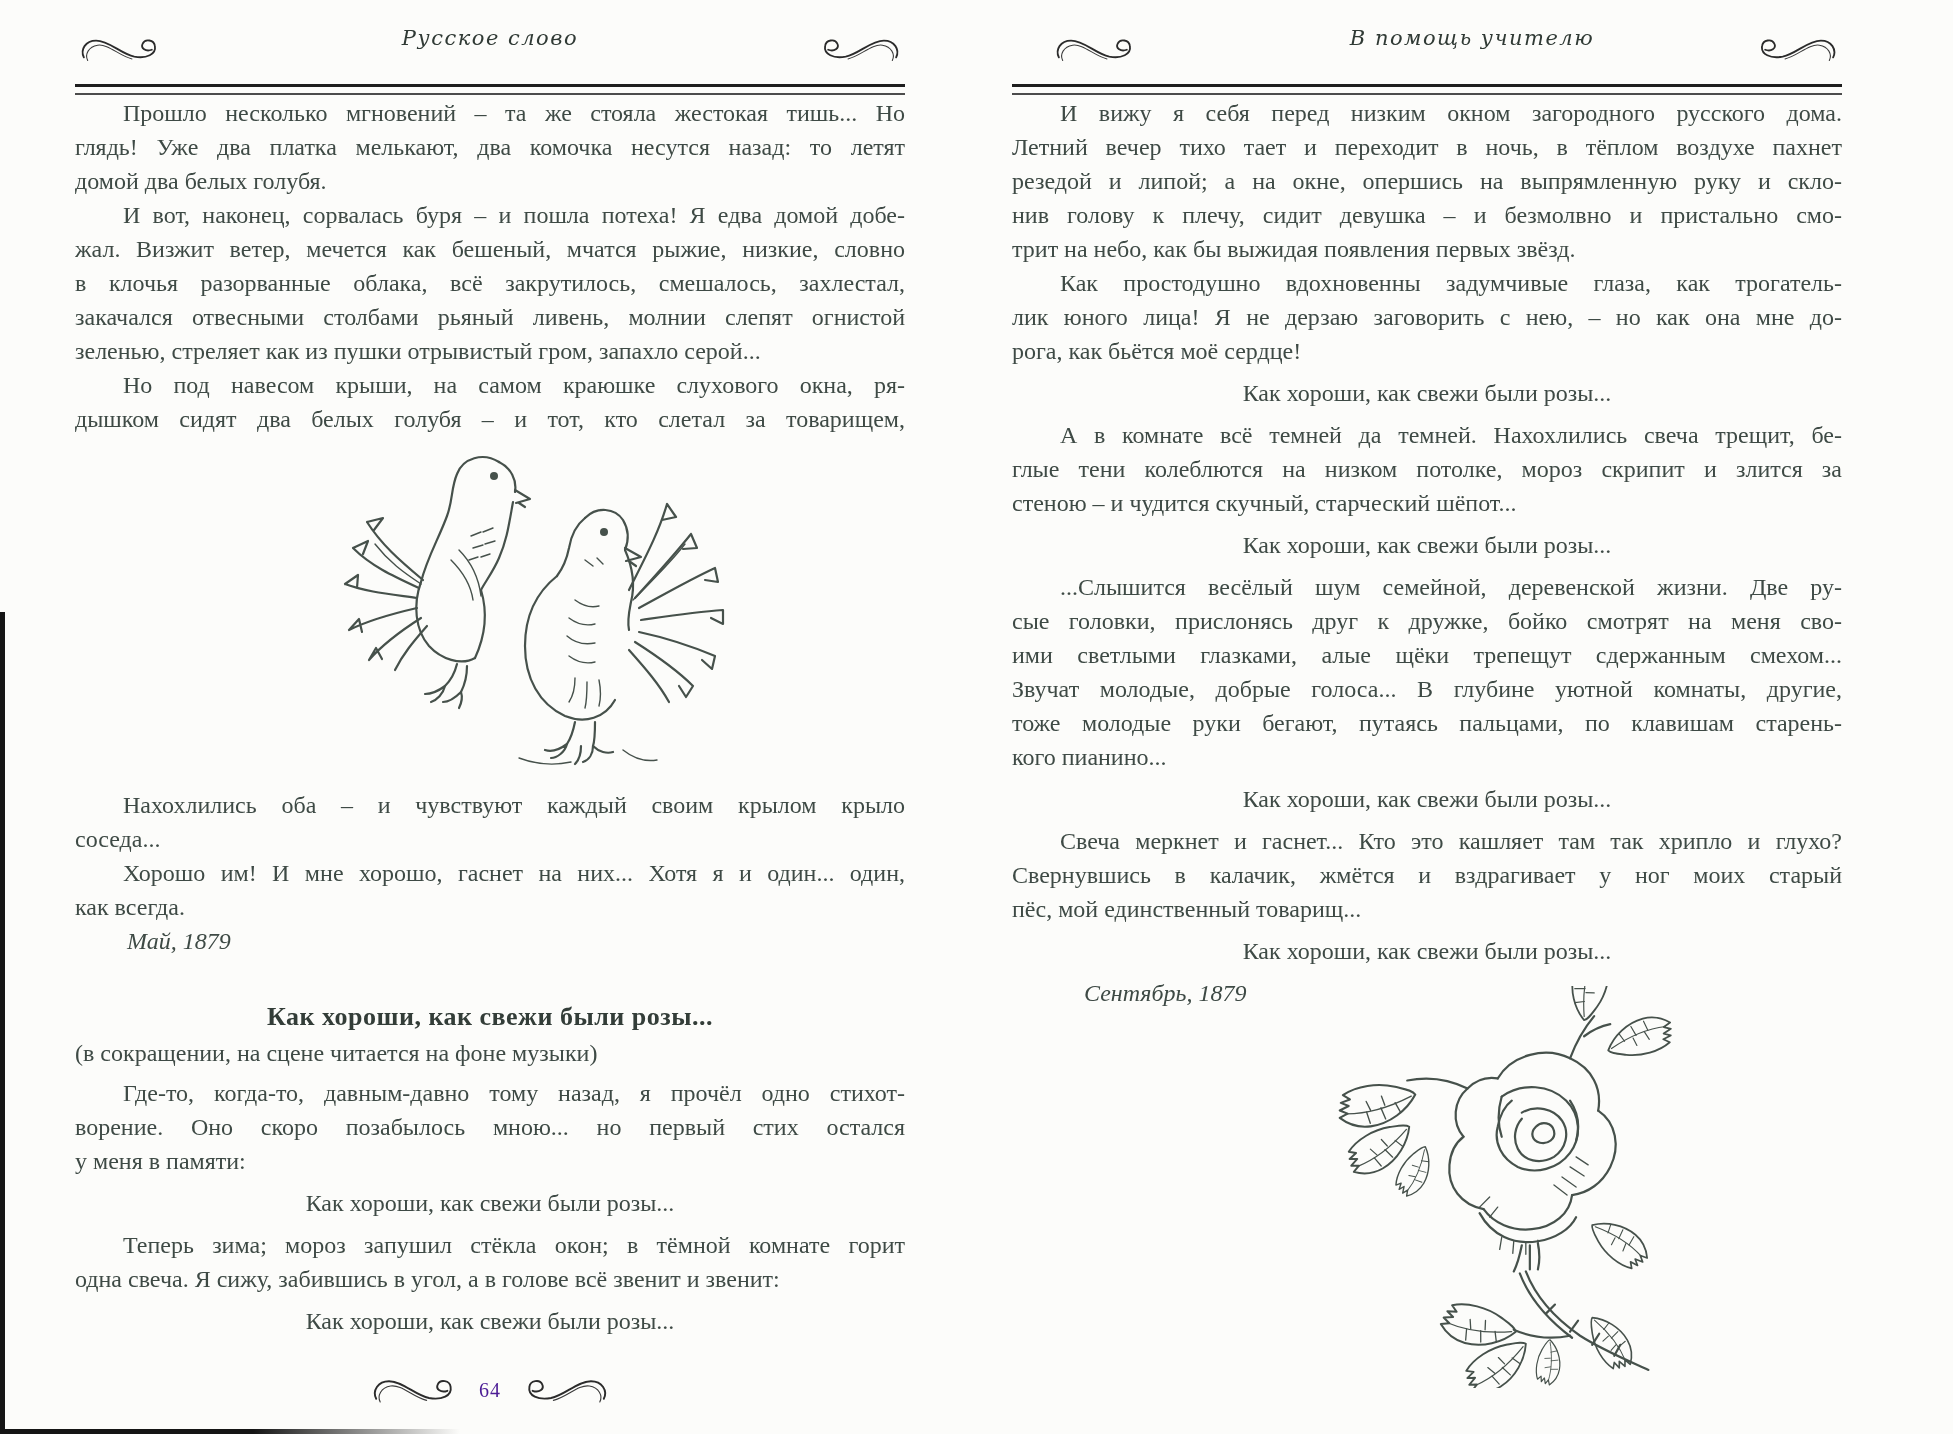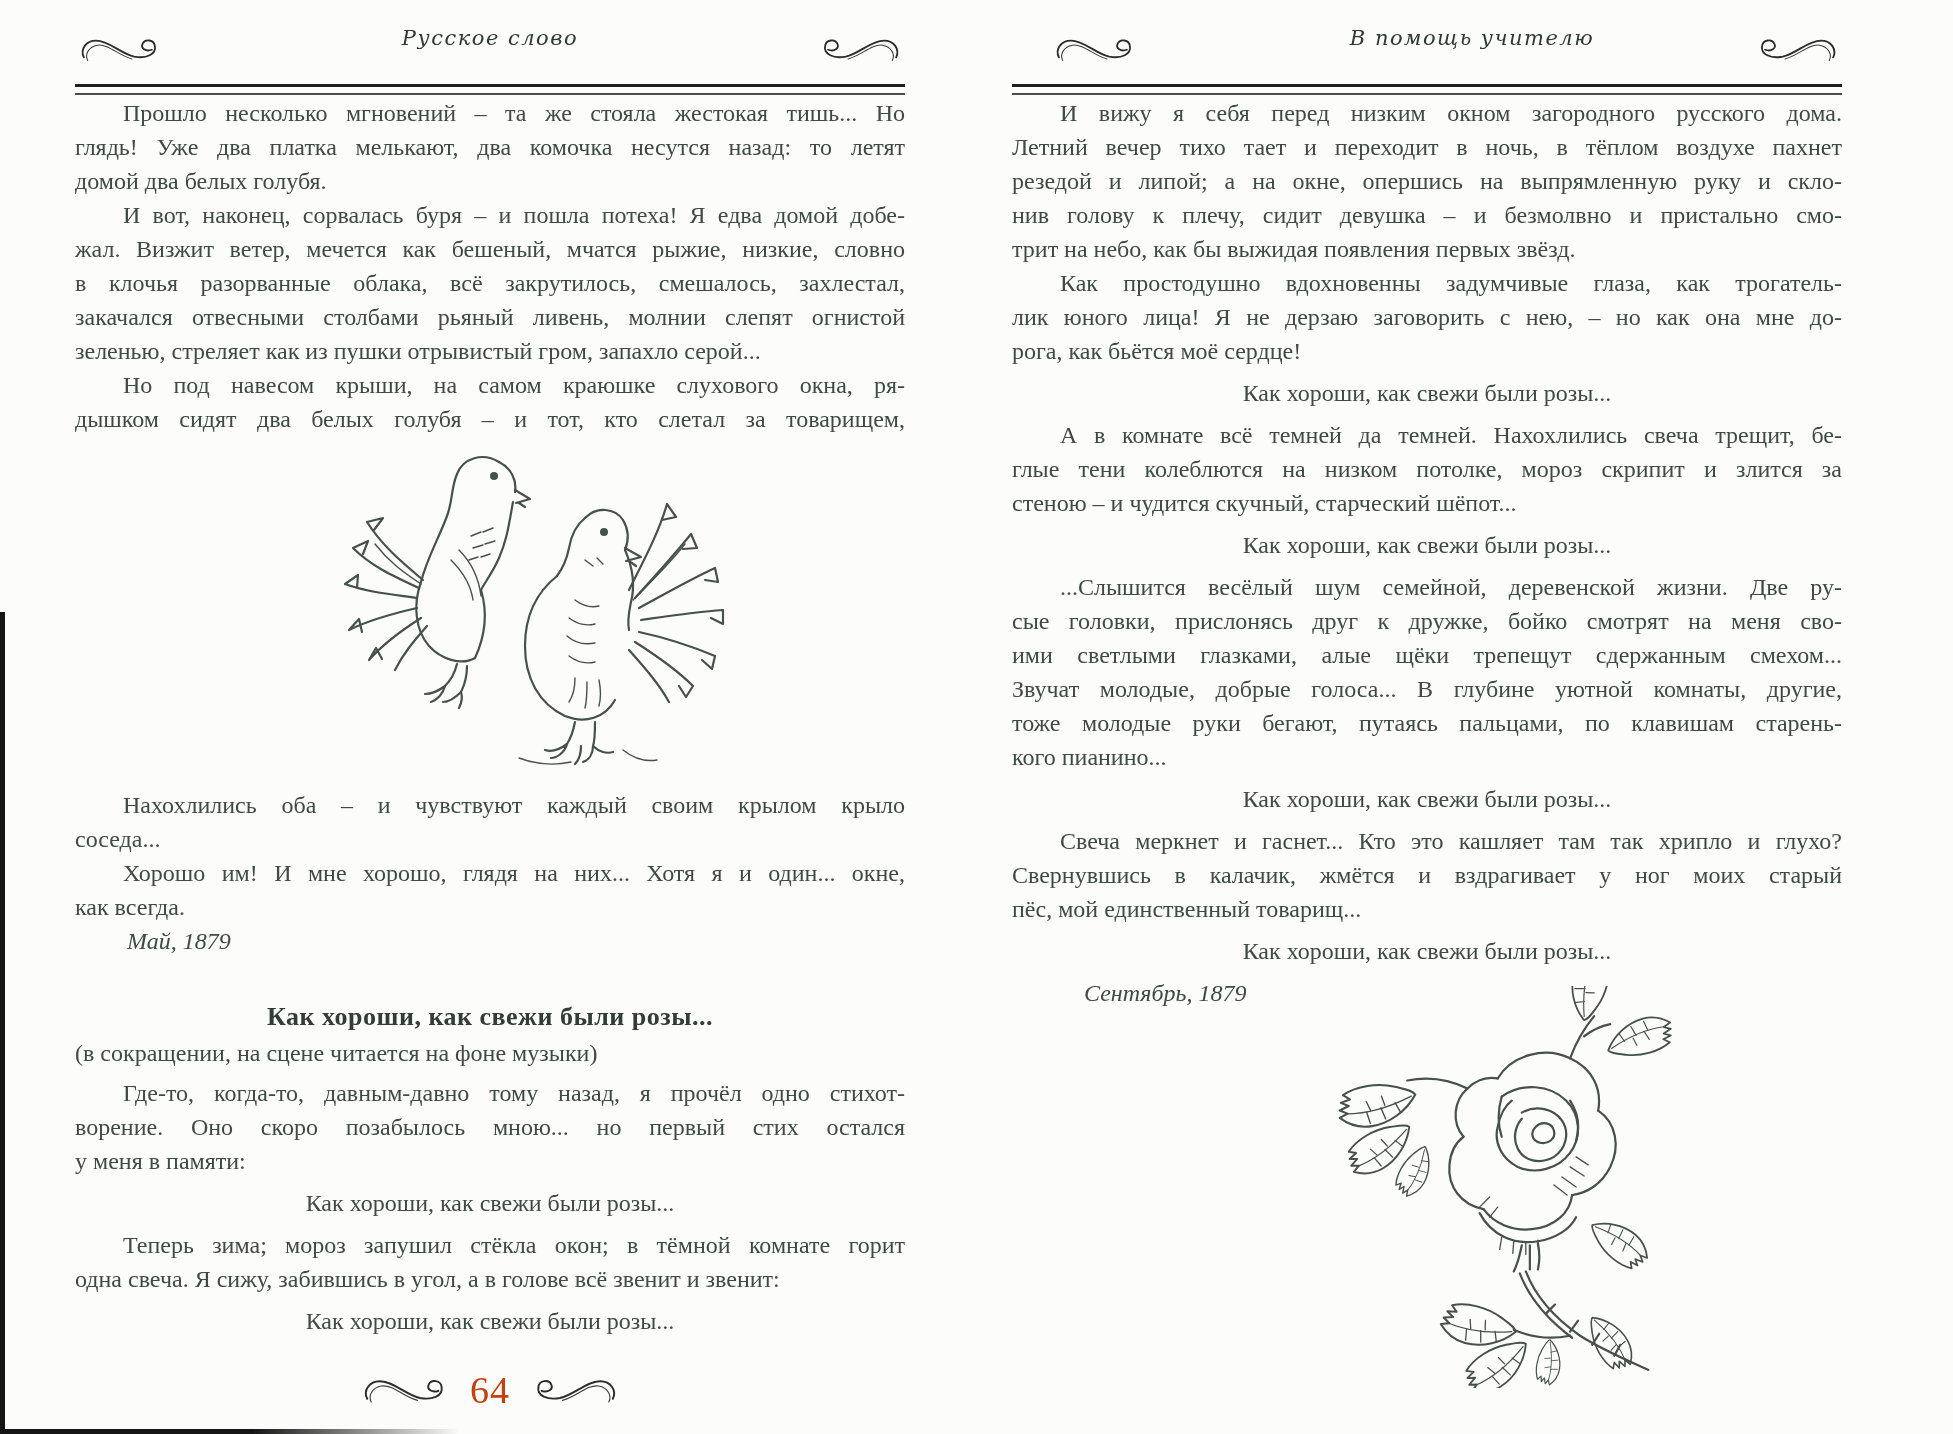--- a/index.html
+++ b/index.html
@@ -45,21 +45,21 @@
 
   .illus-doves{position:relative;height:352px;}
   .illus-doves svg{position:absolute;left:248px;top:4px;}
   #rose-illustration{position:absolute;left:225px;top:986px;}
 
   
   .footer{
     position:absolute;top:1368px;left:0;width:100%;height:44px;
     display:flex;justify-content:center;align-items:center;gap:20px;
   }
-  .pageno{font-size:38px;color:#c2410c;letter-spacing:1px;}
+  .pageno{font-size:20px;color:#4c1d95;letter-spacing:1px;}
   .footer .flourish{position:static;width:92px;height:32px;}
 
   
   .scan-edge-left{position:absolute;left:0;top:612px;width:5px;height:822px;background:#151515;}
   .scan-edge-bottom{position:absolute;left:0;top:1429px;width:460px;height:5px;
     background:linear-gradient(to right,#151515 55%,rgba(21,21,21,0));}
   .sketch{stroke:#46514b;fill:none;stroke-linecap:round;stroke-linejoin:round;}
 </style>
 </head>
 <body>
@@ -142,21 +142,21 @@
         <path d="M310,160 C330,140 348,122 362,104"></path>
         <path d="M196,318 c16,6 34,8 52,4 M300,310 c10,8 22,12 34,10"></path>
       </g>
     </svg>
   </div>
       <div>
         <div class="line first just">Нахохлились оба – и чувствуют каждый своим крылом крыло</div>
         <div class="line">соседа...</div>
       </div>
       <div>
-        <div class="line first just">Хорошо им! И мне хорошо, глядя на них... Хотя я и один... окне,</div>
+        <div class="line first just">Хорошо им! И мне хорошо, гаснет на них... Хотя я и один... один,</div>
         <div class="line">как всегда.</div>
       </div>
       <div class="date-line" style="padding-left: 52px;">Май, 1879</div>
       <div class="sec-title">Как хороши, как свежи были розы...</div>
       <div class="sec-subtitle">(в сокращении, на сцене читается на фоне музыки)</div>
       <div>
         <div class="line first just">Где-то, когда-то, давным-давно тому назад, я прочёл одно стихот-</div>
         <div class="line just">ворение. Оно скоро позабылось мною... но первый стих остался</div>
         <div class="line">у меня в памяти:</div>
       </div>

